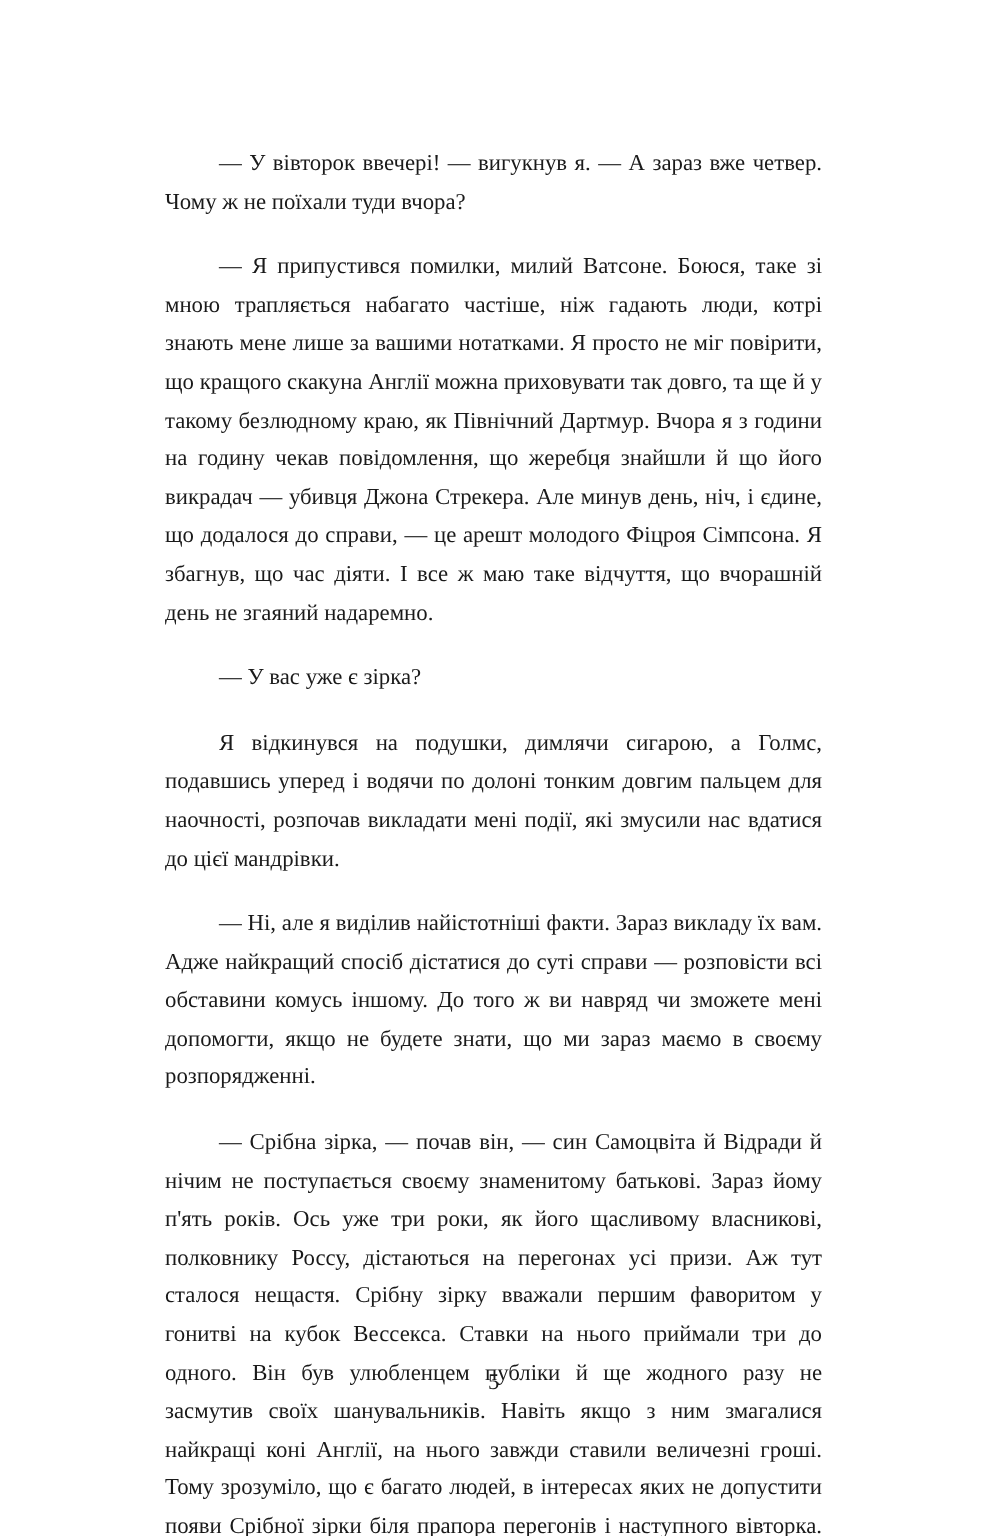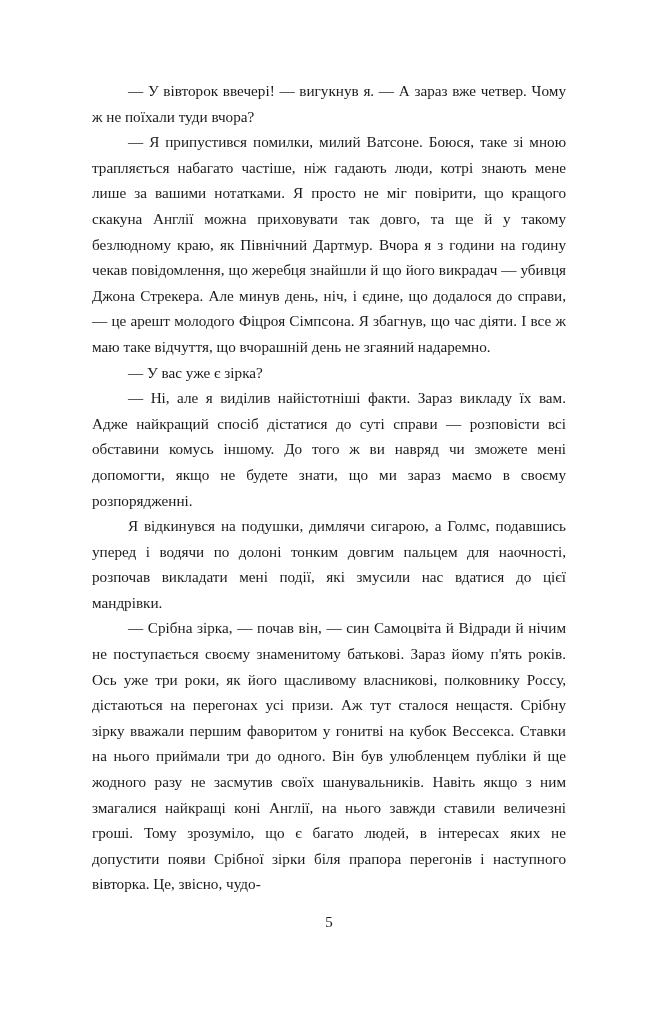--- a/index.html
+++ b/index.html
@@ -25,21 +25,21 @@
     padding: 78px 92px 0 92px;
   }
   .body-text {
     font-size: 15.2px;
     line-height: 25.6px;
     text-align: justify;
     text-justify: inter-word;
     hyphens: manual;
   }
   .body-text p {
-    margin: 0;
+    margin: 18px;
     text-indent: 36px;
   }
   .page-number {
     position: absolute;
     left: 0;
     right: 0;
     top: 912px;
     text-align: center;
     font-size: 15px;
     line-height: 20px;
@@ -47,18 +47,18 @@
   }
 </style>
 </head>
 <body>
 
 <div class="page">
   <div class="body-text">
     <p>— У вівторок ввечері! — вигукнув я. — А зараз вже четвер. Чому ж не поїхали туди вчора?</p>
     <p>— Я припустився помилки, милий Ватсоне. Боюся, таке зі мною трапляється набагато частіше, ніж гадають люди, котрі знають мене лише за вашими нотатками. Я просто не міг повірити, що кращого скакуна Англії можна приховувати так довго, та ще й у такому безлюдному краю, як Північний Дартмур. Вчора я з години на годину чекав повідомлення, що жеребця знайшли й що його викрадач — убивця Джона Стрекера. Але минув день, ніч, і єдине, що додалося до справи, — це арешт молодого Фіцроя Сімпсона. Я збагнув, що час діяти. І все ж маю таке відчуття, що вчорашній день не згаяний надаремно.</p>
     <p>— У вас уже є зірка?</p>
+    <p>Я відкинувся на подушки, димлячи сигарою, а Голмс, подавшись уперед і водячи по долоні тонким довгим пальцем для наочності, розпочав викладати мені події, які змусили нас вдатися до цієї мандрівки.</p>
     <p>— Ні, але я виділив найістотніші факти. Зараз викладу їх вам. Адже найкращий спосіб дістатися до суті справи — розповісти всі обставини комусь іншому. До того ж ви навряд чи зможете мені допомогти, якщо не будете знати, що ми зараз маємо в своєму розпорядженні.</p>
-    <p>Я відкинувся на подушки, димлячи сигарою, а Голмс, подавшись уперед і водячи по долоні тонким довгим пальцем для наочності, розпочав викладати мені події, які змусили нас вдатися до цієї мандрівки.</p>
     <p>— Срібна зірка, — почав він, — син Самоцвіта й Відради й нічим не поступається своєму знаменитому батькові. Зараз йому п'ять років. Ось уже три роки, як його щасливому власникові, полковнику Россу, дістаються на перегонах усі призи. Аж тут сталося нещастя. Срібну зірку вважали першим фаворитом у гонитві на кубок Вессекса. Ставки на нього приймали три до одного. Він був улюбленцем публіки й ще жодного разу не засмутив своїх шанувальників. Навіть якщо з ним змагалися найкращі коні Англії, на нього завжди ставили величезні гроші. Тому зрозуміло, що є багато людей, в інтересах яких не допустити появи Срібної зірки біля прапора перегонів і наступного вівторка. Це, звісно, чудо-</p>
   </div>
   <div class="page-number">5</div>
 </div>
 
 </body></html>

